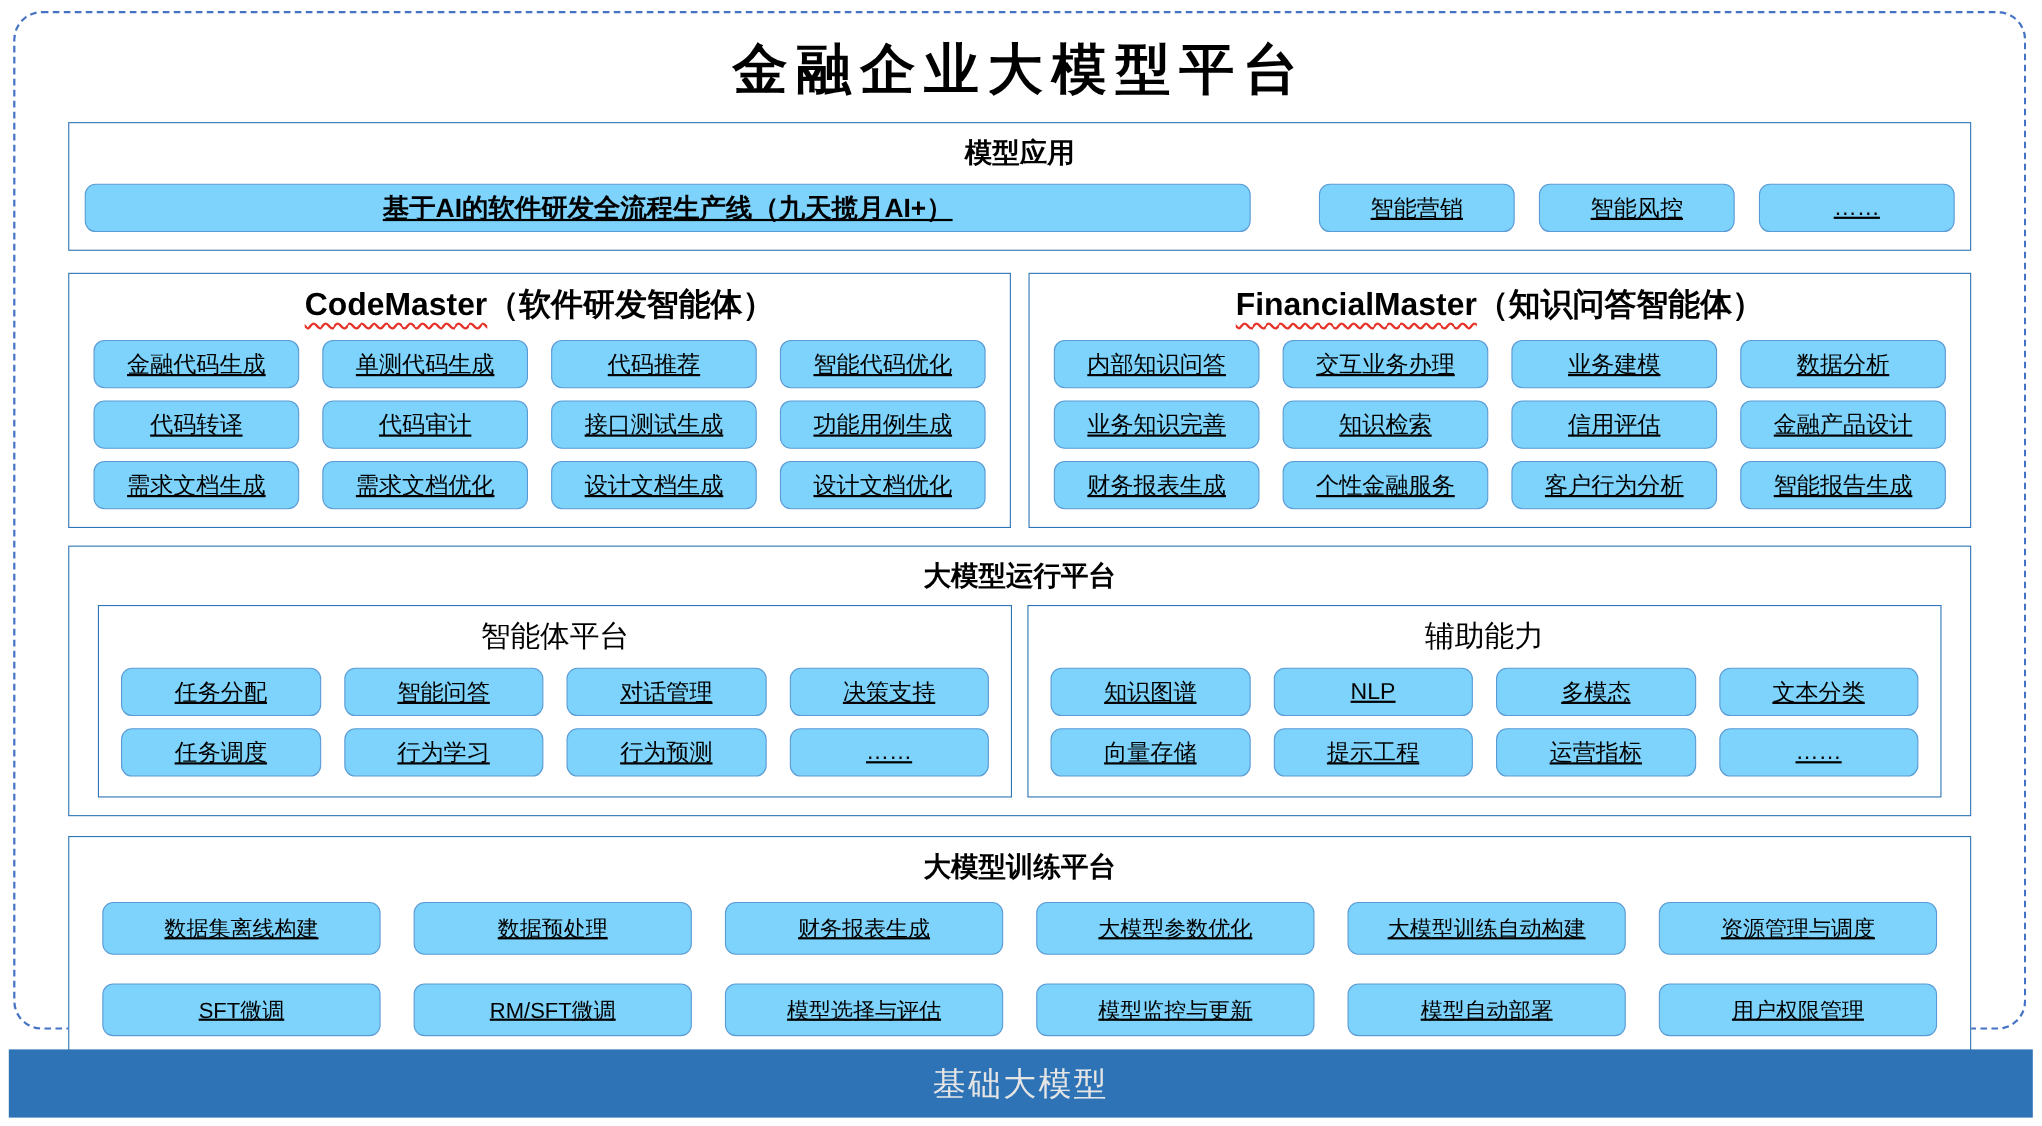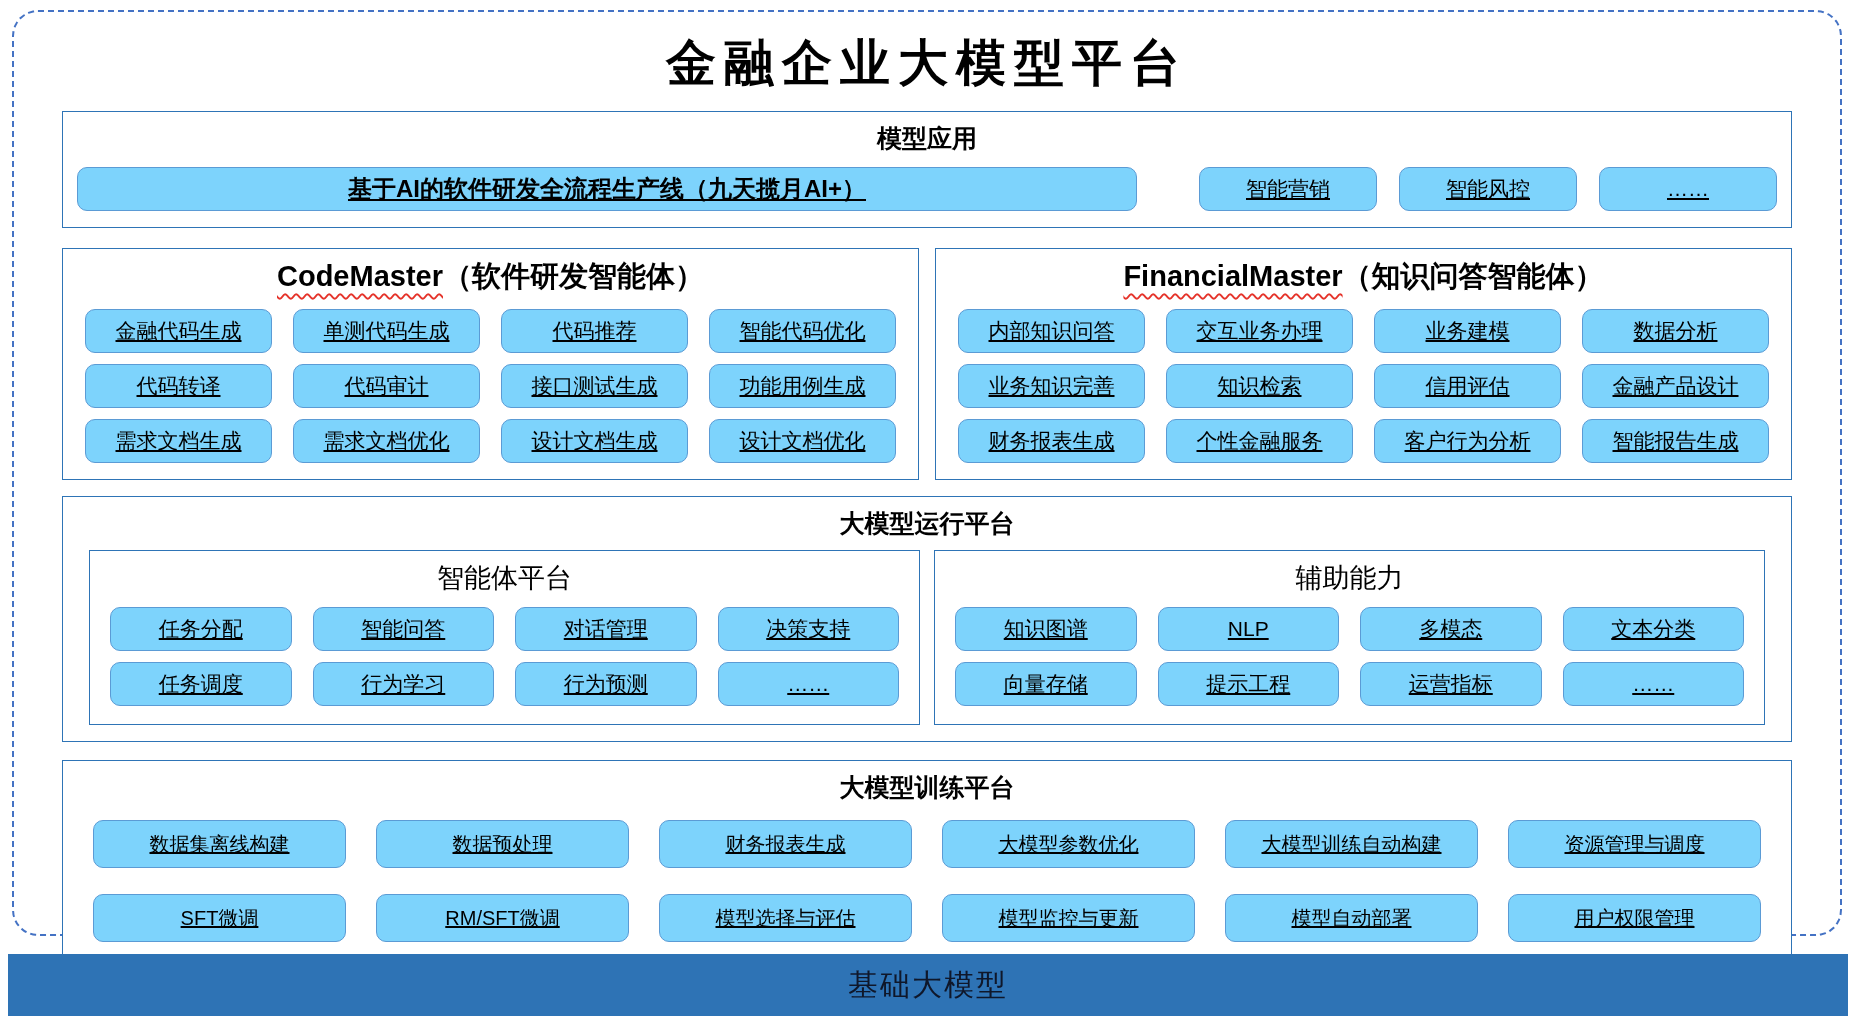--- a/index.html
+++ b/index.html
@@ -50,21 +50,21 @@
   .sub-box{flex:1 1 0;border:1.5px solid #2E74B6;box-sizing:border-box;}
   .sub-header{text-align:center;font-size:27px;font-weight:normal;padding:9px 0 11px 0;}
   .sub-box .grid4{padding:0 20px 18px 20px;}
   
   .training{margin-top:18px;}
   .grid6{display:grid;grid-template-columns:repeat(6,1fr);gap:26px 30px;padding:6px 30px 24px 30px;}
   .btn-lg{height:48px;font-size:20px;}
   
   .foundation{
     position:absolute;left:8px;bottom:8px;width:1840px;height:62px;
-    background:#2E73B5;color:#0f172a;display:flex;align-items:center;justify-content:center;
+    background:#2E73B5;color:#e5e5e5;display:flex;align-items:center;justify-content:center;
     font-size:30px;letter-spacing:2px;
   }
 </style>
 </head>
 <body>
 
 <div class="frame">
 
   <div class="main-title">金融企业大模型平台</div>
 

